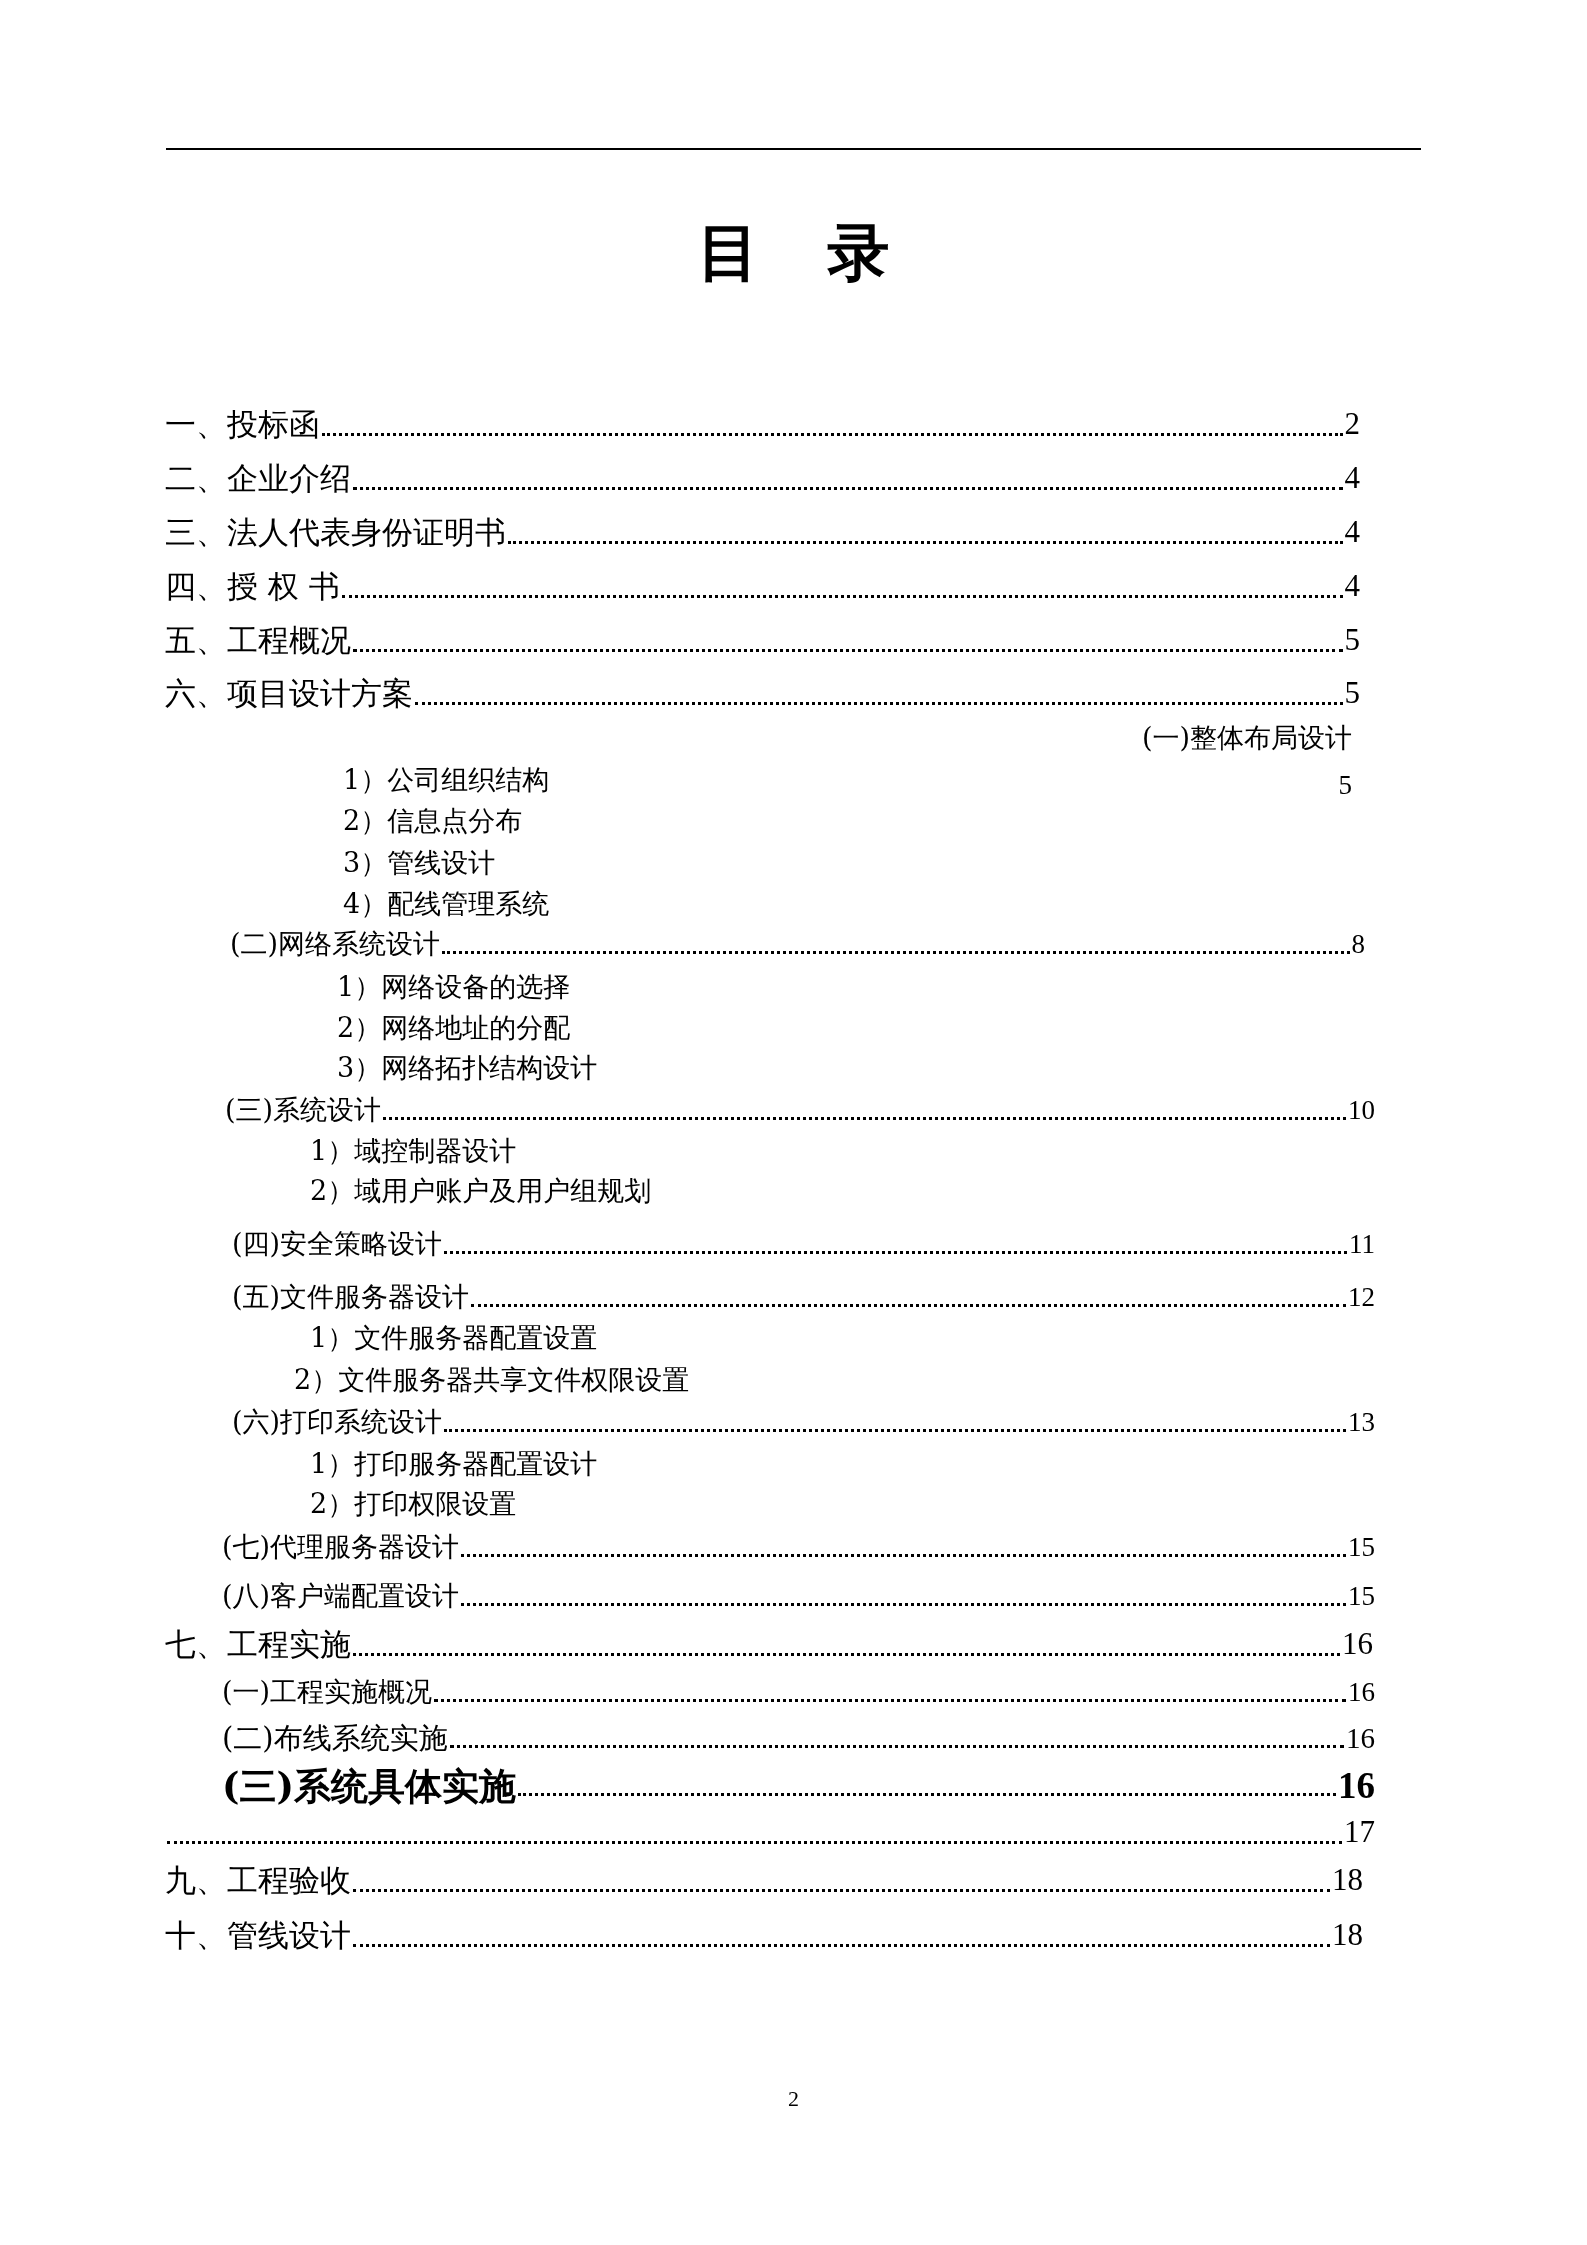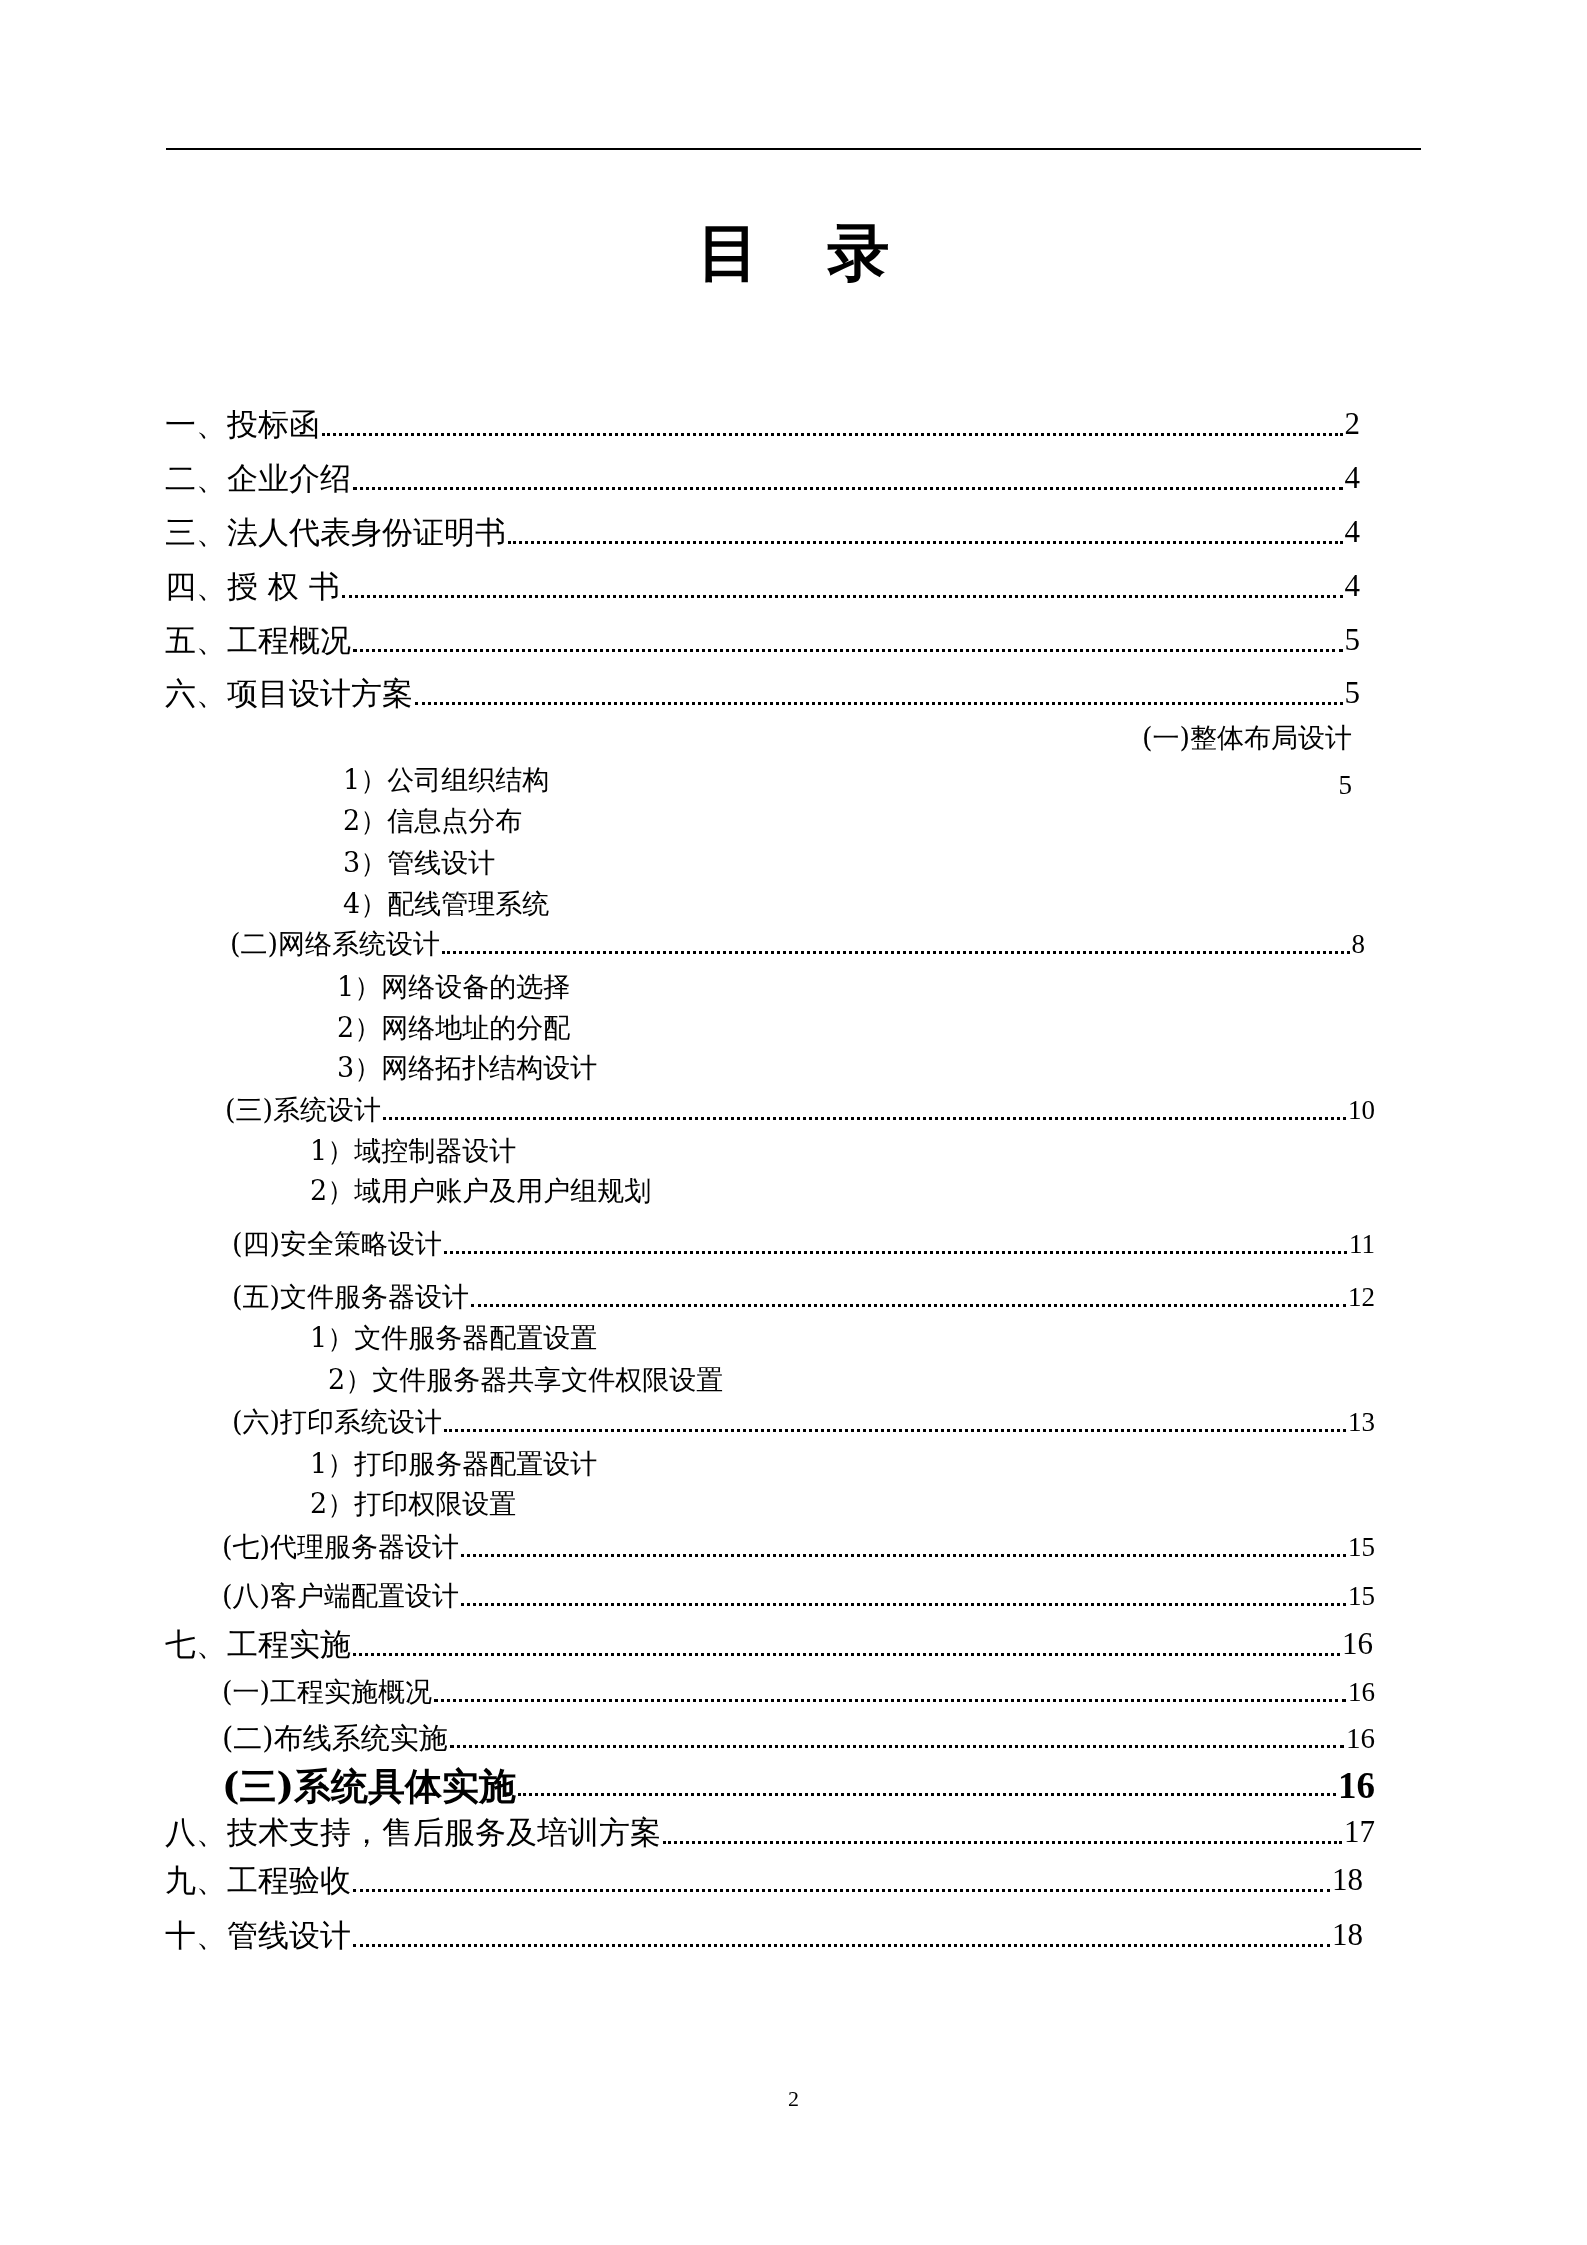--- a/index.html
+++ b/index.html
@@ -87,21 +87,21 @@
   <span class="leader"></span>
   <span class="page">11</span>
 </div>
 
 <div class="row l2" style="left:232px; width:1143px; top:1279px;">
   <span class="label">(五)文件服务器设计</span>
   <span class="leader"></span>
   <span class="page">12</span>
 </div>
 <div class="l3" style="left:310px; top:1320px;">1）文件服务器配置设置</div>
-<div class="l3" style="left:328px; top:1362px;">2）文件服务器共享文件权限设置</div>
+<div class="l3" style="left:294px; top:1362px;">2）文件服务器共享文件权限设置</div>
 
 <div class="row l2" style="left:232px; width:1143px; top:1404px;">
   <span class="label">(六)打印系统设计</span>
   <span class="leader"></span>
   <span class="page">13</span>
 </div>
 <div class="l3" style="left:310px; top:1446px;">1）打印服务器配置设计</div>
 <div class="l3" style="left:310px; top:1486px;">2）打印权限设置</div>
 
 <div class="row l2" style="left:222px; width:1153px; top:1529px;">
@@ -130,21 +130,20 @@
   <span class="leader"></span>
   <span class="page">16</span>
 </div>
 <div class="row l2" style="left:222px; width:1153px; top:1768px; font-size:37px;font-weight:bold;">
   <span class="label">(三)系统具体实施</span>
   <span class="leader"></span>
   <span class="page">16</span>
 </div>
 
 <div class="row l1" style="left:165px; width:1210px; top:1812px;">
-  <span class="label">八、技术支持，售后服务及培训方案</span>
   <span class="leader"></span>
   <span class="page">17</span>
 </div>
 <div class="row l1" style="left:165px; width:1198px; top:1860px;">
   <span class="label">九、工程验收</span>
   <span class="leader"></span>
   <span class="page">18</span>
 </div>
 <div class="row l1" style="left:165px; width:1198px; top:1915px;">
   <span class="label">十、管线设计</span>

